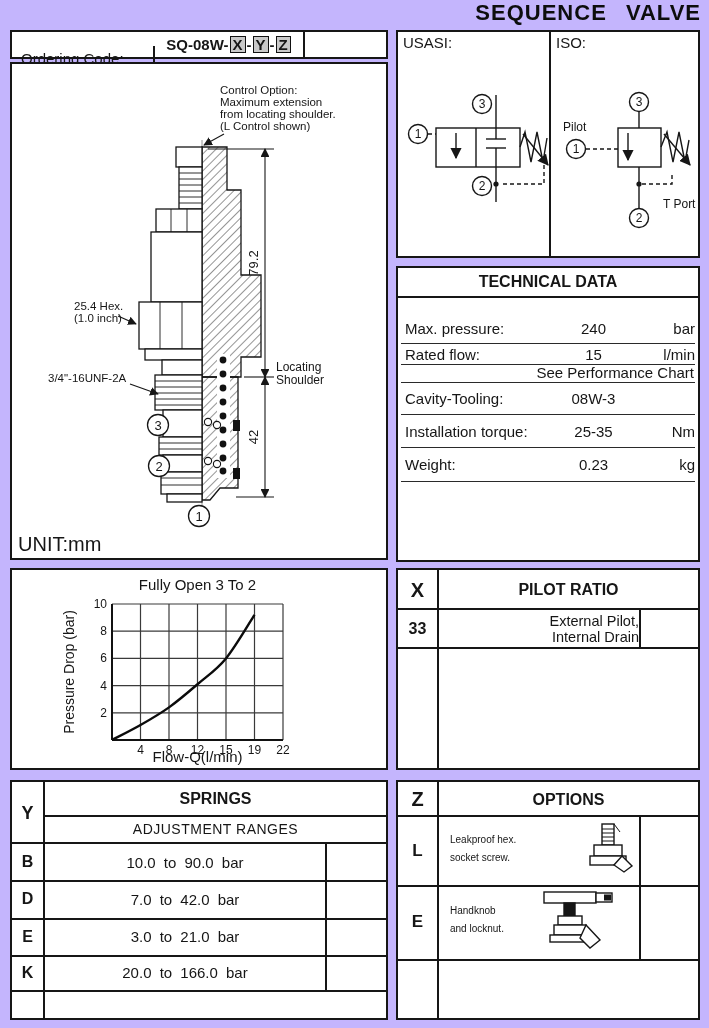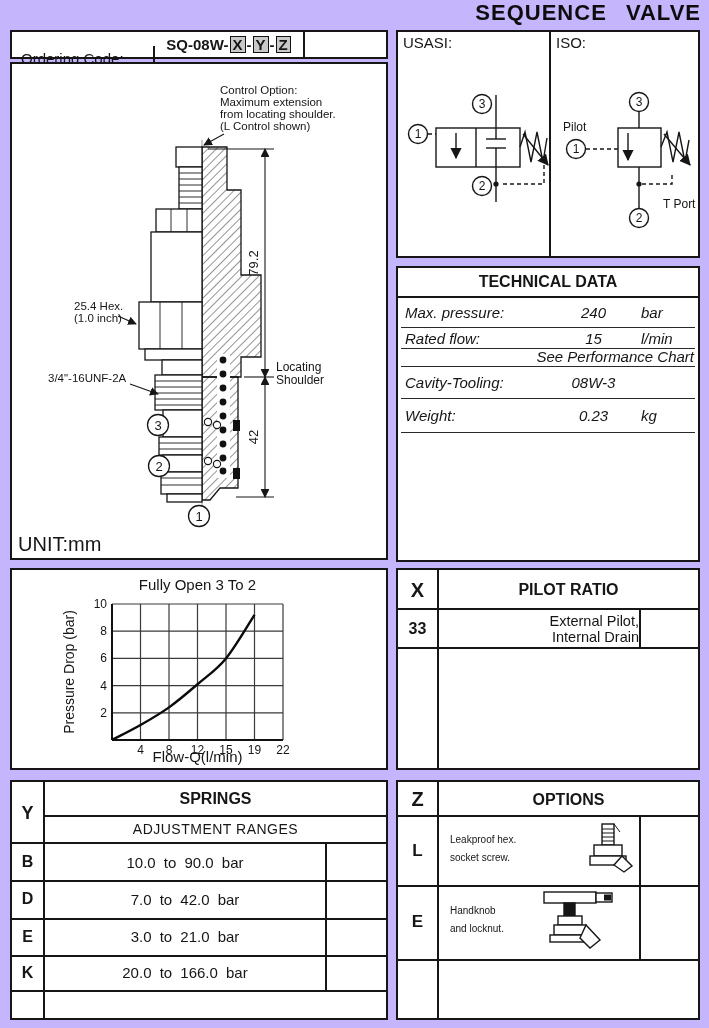--- a/index.html
+++ b/index.html
@@ -22,26 +22,26 @@
   
   .sym{left:396px;top:30px;width:304px;height:228px;display:flex;}
   .sym .cell{position:relative;height:100%;box-sizing:border-box;}
   .sym .cell.usasi{width:155px;border-right:2px solid #161616;}
   .sym .cell.iso{flex:1;}
   .sym .cellLbl{position:absolute;top:2px;left:5px;font-size:15px;}
   
   .tech{left:396px;top:266px;width:304px;height:296px;}
   .tech .hdr{height:28px;border-bottom:2px solid #161616;display:flex;align-items:center;
              justify-content:center;font-weight:bold;font-size:16px;}
-  .tech .rows{padding:0 3px;font-style:italic;}
+  .tech .rows{padding:16px 3px;}
   .trow{display:grid;grid-template-columns:1fr 75px 64px;align-items:center;
         border-bottom:1.8px solid #2a2a2a;font-size:15px;}
   .trow .l{padding-left:4px;}
   .trow .v{text-align:center;}
-  .trow .u{text-align:left;padding-left:10px;}
+  .trow .u{text-align:right;padding-left:10px;}
   .trow.seechart{display:block;text-align:right;font-size:15px;padding-right:1px;}
   
   .chart{left:10px;top:568px;width:378px;height:202px;}
   
   .lt{position:absolute;box-sizing:border-box;border:2px solid #161616;background:#fff;}
   .vline{position:absolute;top:0;bottom:0;border-left:2px solid #161616;}
   .hrow{position:absolute;left:0;right:0;border-bottom:2px solid #161616;}
   .letter{position:absolute;font-weight:bold;text-align:center;}
   .center-txt{display:flex;align-items:center;justify-content:center;}
   
@@ -265,20 +265,25 @@
         <span class="v">15</span>
         <span class="u">l/min</span>
       </div>
       <div class="trow seechart" style="height:17px;line-height:16px">
         <span>See Performance Chart</span>
       </div>
       <div class="trow" style="height:31px">
         <span class="l">Cavity-Tooling:</span>
         <span class="v">08W-3</span>
         <span class="u"></span>
+      </div>
+      <div class="trow" style="height:32px">
+        <span class="l">Installation torque:</span>
+        <span class="v">25-35</span>
+        <span class="u">Nm</span>
       </div>
       <div class="trow" style="height:33px">
         <span class="l">Weight:</span>
         <span class="v">0.23</span>
         <span class="u">kg</span>
       </div>
     </div>
   </div>
 
   <div class="box chart">

